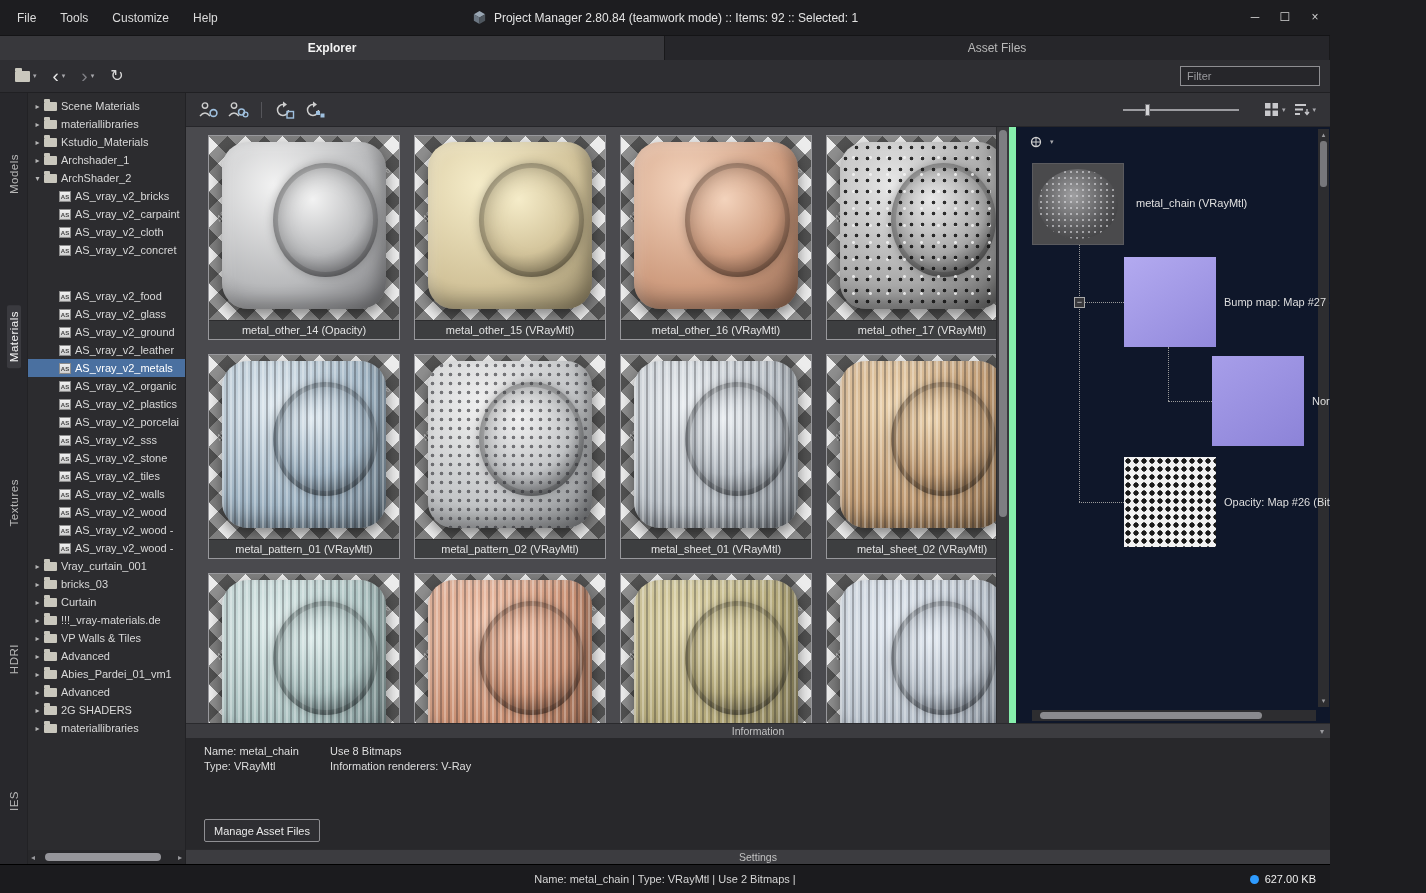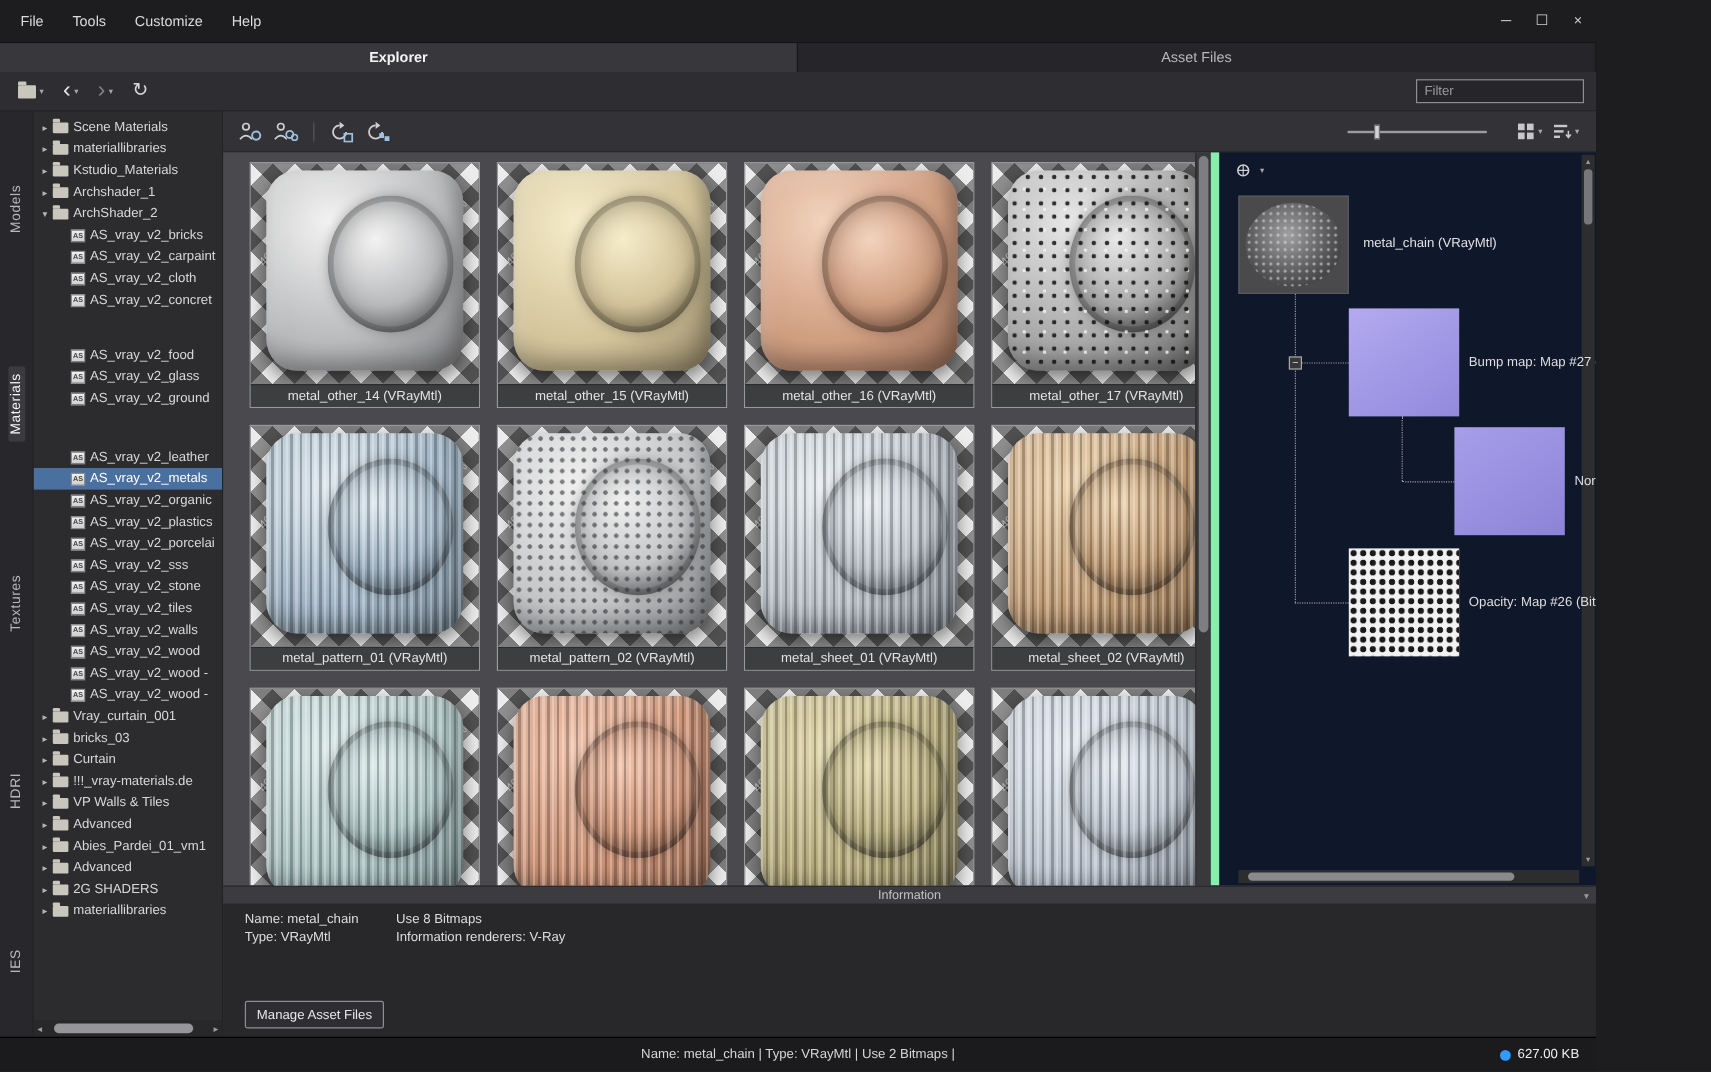--- a/index.html
+++ b/index.html
@@ -143,20 +143,30 @@
 
 <div class="window">
 
   <header class="titlebar">
     <nav class="menubar">
         <div class="menu-item">File</div>
         <div class="menu-item">Tools</div>
         <div class="menu-item">Customize</div>
         <div class="menu-item">Help</div>
       </nav>
+    <div class="title-center">
+      <span>
+        <svg width="15" height="15" viewBox="0 0 16 16">
+            <polygon points="8,1 14,4.5 8,8 2,4.5" fill="#9aa7b4"></polygon>
+            <polygon points="2,4.5 8,8 8,15 2,11.5" fill="#6b7682"></polygon>
+            <polygon points="14,4.5 8,8 8,15 14,11.5" fill="#4e565e"></polygon>
+          </svg>
+      </span>
+      <span>Project Manager 2.80.84 (teamwork mode)  ::  Items: 92  ::  Selected: 1</span>
+    </div>
     <div class="win-controls">
       <span>─</span>
       <span>☐</span>
       <span>×</span>
     </div>
   </header>
 
   <div class="tabbar">
       <div class="tab active">Explorer</div>
       <div class="tab">Asset Files</div>
@@ -246,21 +256,21 @@
           <div class="tree-row" style="padding-left: 18px;">
             <span class="tw"></span>
             <span class="icon matlib"></span>
             <span>AS_vray_v2_glass</span>
           </div>
           <div class="tree-row" style="padding-left: 18px;">
             <span class="tw"></span>
             <span class="icon matlib"></span>
             <span>AS_vray_v2_ground</span>
           </div>
-          <div class="tree-row" style="padding-left: 18px; margin-top: 31px;">
+          <div class="tree-row" style="padding-left: 18px;">
             <span class="tw"></span>
             <span class="icon matlib"></span>
             <span>AS_vray_v2_leather</span>
           </div>
           <div class="tree-row selected" style="padding-left: 18px;">
             <span class="tw"></span>
             <span class="icon matlib"></span>
             <span>AS_vray_v2_metals</span>
           </div>
           <div class="tree-row" style="padding-left: 18px;">
@@ -436,21 +446,21 @@
           <div class="grid">
               <div class="thumb smooth" style="--c1: #f2f2f2; --c2: #b9babc; --c3: #58585c;">
                 <div class="render">
                   <span class="wm wm0">40%</span>
                   <span class="wm wm1">25%</span>
                   <span class="wm wm2">75%</span>
                   <div class="cube">
                     <div class="lens"></div>
                   </div>
                 </div>
-                <div class="thumb-label">metal_other_14 (VRayMtl)</div>
+                <div class="thumb-label">metal_other_14 (Opacity)</div>
               </div>
               <div class="thumb smooth" style="--c1: #f5ecc9; --c2: #d3c49b; --c3: #6e6348;">
                 <div class="render">
                   <span class="wm wm0">40%</span>
                   <span class="wm wm1">25%</span>
                   <span class="wm wm2">75%</span>
                   <div class="cube">
                     <div class="lens"></div>
                   </div>
                 </div>
@@ -616,20 +626,23 @@
             <div>Type: VRayMtl</div>
           </div>
           <div class="info-col2">
             <div>Use 8 Bitmaps</div>
             <div>Information renderers: V-Ray</div>
           </div>
         </div>
         <button class="manage-btn">Manage Asset Files</button>
       </div>
 
+      <div class="section-header">
+        <span>Settings</span>
+      </div>
     </div>
   </div>
 
   <footer class="statusbar">
     <span>Name: metal_chain | Type: VRayMtl | Use 2 Bitmaps |</span>
     <span class="status-right">
       <span class="dot" style="background: rgb(46, 155, 255);"></span>
       <span>627.00 KB</span>
     </span>
   </footer>

